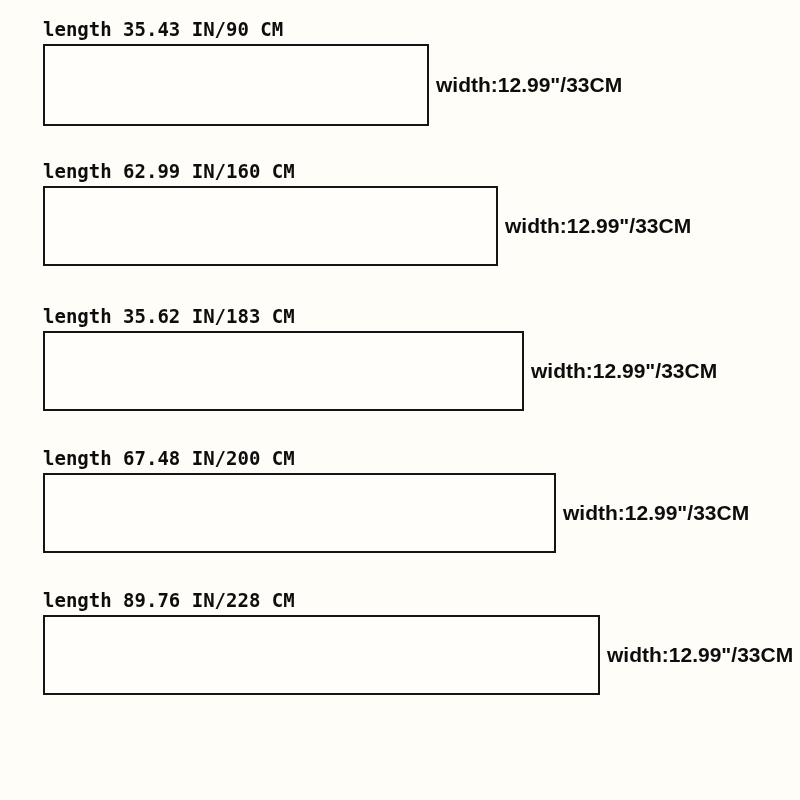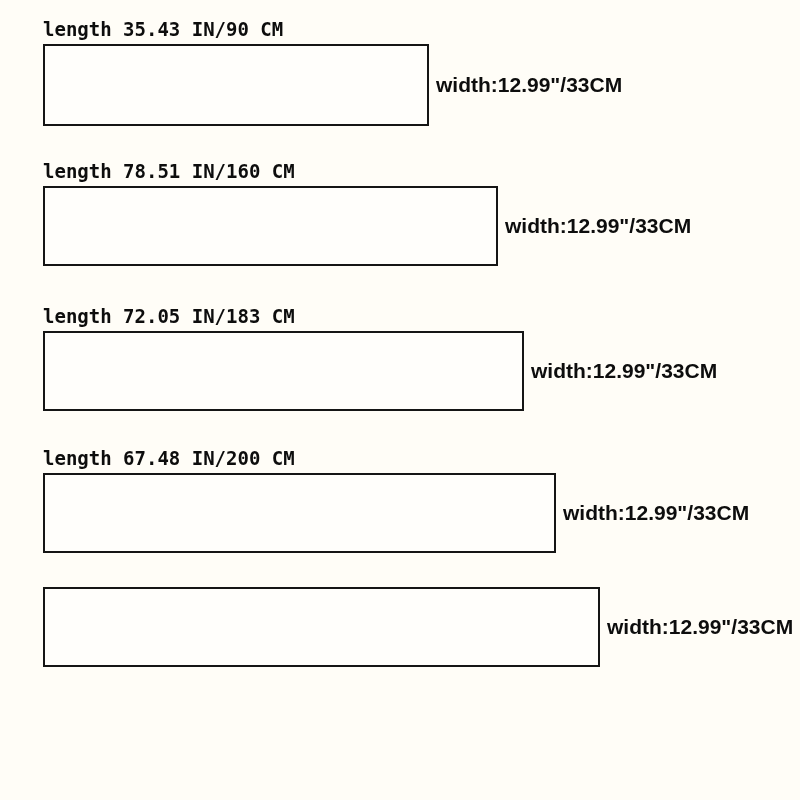--- a/index.html
+++ b/index.html
@@ -72,43 +72,44 @@
 
   <div class="row row-0">
     <div class="length-label">length 35.43 IN/90 CM</div>
     <div class="bar-line">
       <div class="bar"></div>
       <div class="width-label">width:12.99"/33CM</div>
     </div>
   </div>
 
   <div class="row row-1">
-    <div class="length-label">length 78.51 IN/160 CM</div>
+    <div class="length-label">length 62.99 IN/160 CM</div>
     <div class="bar-line">
       <div class="bar"></div>
       <div class="width-label">width:12.99"/33CM</div>
     </div>
   </div>
 
   <div class="row row-2">
-    <div class="length-label">length 72.05 IN/183 CM</div>
+    <div class="length-label">length 35.62 IN/183 CM</div>
     <div class="bar-line">
       <div class="bar"></div>
       <div class="width-label">width:12.99"/33CM</div>
     </div>
   </div>
 
   <div class="row row-3">
     <div class="length-label">length 67.48 IN/200 CM</div>
     <div class="bar-line">
       <div class="bar"></div>
       <div class="width-label">width:12.99"/33CM</div>
     </div>
   </div>
 
   <div class="row row-4">
+    <div class="length-label">length 89.76 IN/228 CM</div>
     <div class="bar-line">
       <div class="bar"></div>
       <div class="width-label">width:12.99"/33CM</div>
     </div>
   </div>
 
 </div>
 
 </body></html>

